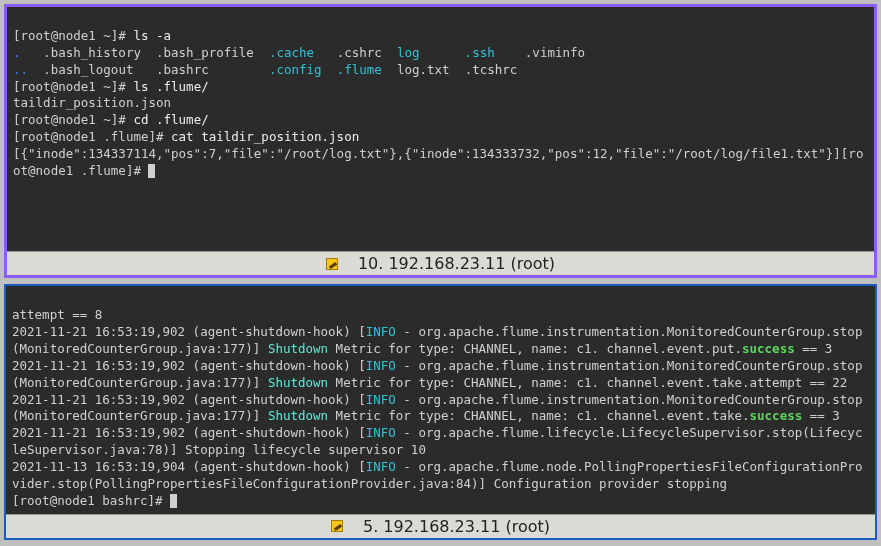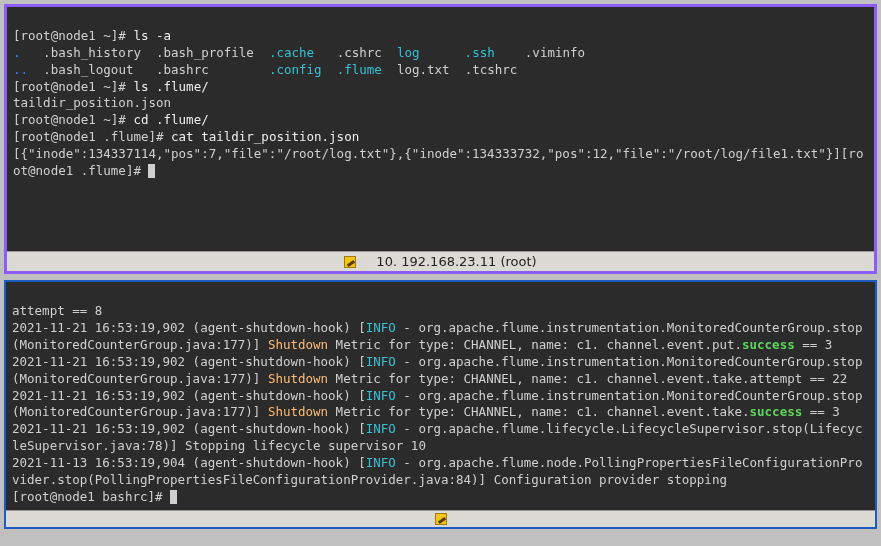--- a/index.html
+++ b/index.html
@@ -23,21 +23,21 @@
     word-break: break-all;
     min-height: 50px;
     overflow: hidden;
   }
   .terminal-bottom { border: 2px solid #1e5bbf; }
   .statusbar {
     background: #dcdad5;
     color: #222;
     border-top: 1px solid #999;
     font-family: "DejaVu Sans", Arial, sans-serif;
-    font-size: 13px;
+    font-size: 16px;
     text-align: center;
     padding: 2px 0;
     display: flex;
     align-items: center;
     justify-content: center;
     gap: 20px;
   }
   .status-icon {
     width: 12px; height: 12px;
     background: #f5c518;
@@ -50,21 +50,21 @@
     position: absolute;
     left: 2px; top: 5px;
     width: 8px; height: 3px;
     background: #5c3a00;
     transform: rotate(-35deg);
   }
   .c-white { color: #eeeeee; }
   .c-cyan  { color: #34c1d6; }
   .c-blue  { color: #3c82ff; }
   .c-green { color: #5cd65c; font-weight: bold; }
-  .c-yellow{ color: #fdba74; }
+  .c-yellow{ color: #5eead4; }
   .cursor {
     display: inline-block;
     width: 7px; height: 14px;
     background: #d0d0d0;
     vertical-align: text-bottom;
   }
   .prompt { color: #d0d0d0; }
   .ls-row { white-space: pre; }
 </style>
 </head>
@@ -96,14 +96,15 @@
 <span>attempt == 8</span>
 <span>2021-11-21 16:53:19,902 (agent-shutdown-hook) [</span><span class="c-cyan">INFO</span><span> - org.apache.flume.instrumentation.MonitoredCounterGroup.stop(MonitoredCounterGroup.java:177)] </span><span class="c-yellow">Shutdown</span><span> Metric for type: CHANNEL, name: c1. channel.event.put.</span><span class="c-green">success</span><span> == 3</span>
 <span>2021-11-21 16:53:19,902 (agent-shutdown-hook) [</span><span class="c-cyan">INFO</span><span> - org.apache.flume.instrumentation.MonitoredCounterGroup.stop(MonitoredCounterGroup.java:177)] </span><span class="c-yellow">Shutdown</span><span> Metric for type: CHANNEL, name: c1. channel.event.take.attempt == 22</span>
 <span>2021-11-21 16:53:19,902 (agent-shutdown-hook) [</span><span class="c-cyan">INFO</span><span> - org.apache.flume.instrumentation.MonitoredCounterGroup.stop(MonitoredCounterGroup.java:177)] </span><span class="c-yellow">Shutdown</span><span> Metric for type: CHANNEL, name: c1. channel.event.take.</span><span class="c-green">success</span><span> == 3</span>
 <span>2021-11-21 16:53:19,902 (agent-shutdown-hook) [</span><span class="c-cyan">INFO</span><span> - org.apache.flume.lifecycle.LifecycleSupervisor.stop(LifecycleSupervisor.java:78)] Stopping lifecycle supervisor 10</span>
 <span>2021-11-13 16:53:19,904 (agent-shutdown-hook) [</span><span class="c-cyan">INFO</span><span> - org.apache.flume.node.PollingPropertiesFileConfigurationProvider.stop(PollingPropertiesFileConfigurationProvider.java:84)] Configuration provider stopping</span>
 <span class="prompt">[root@node1 bashrc]# </span><span class="cursor"></span>
 </div>
   <div class="statusbar">
     <span class="status-icon"></span>
+    <span>5. 192.168.23.11 (root)</span>
   </div>
 </div>
 
 </body></html>

